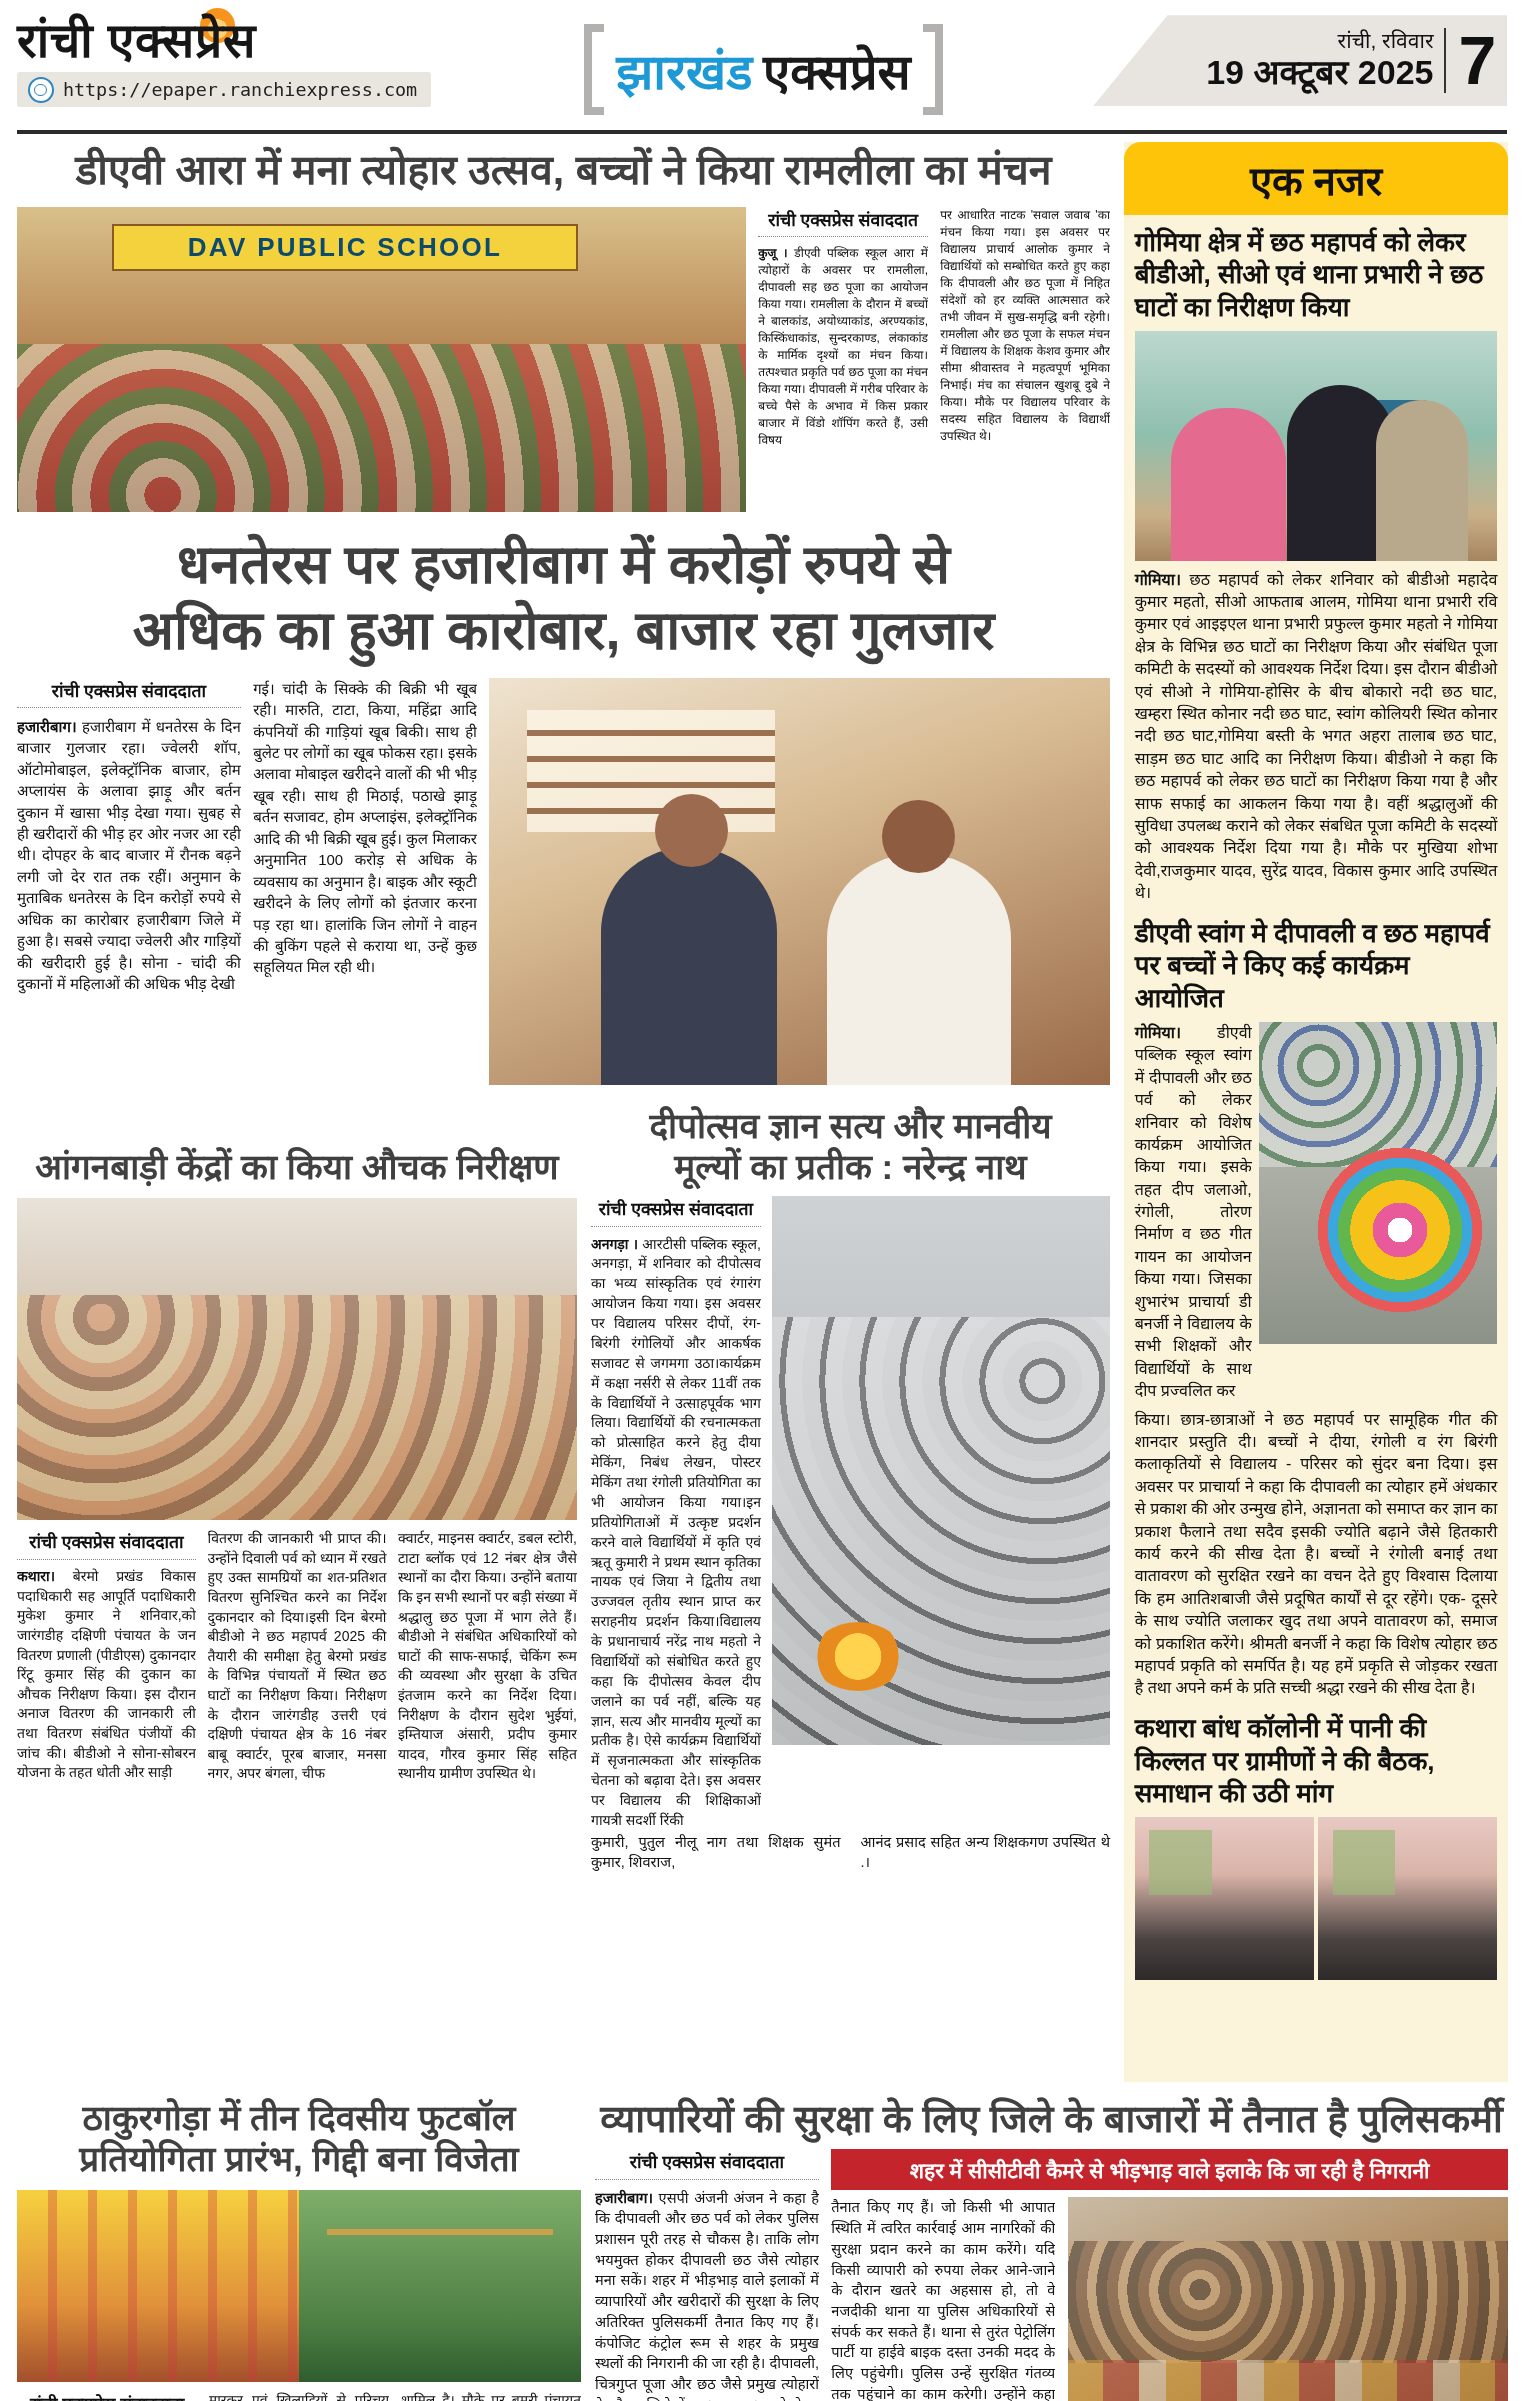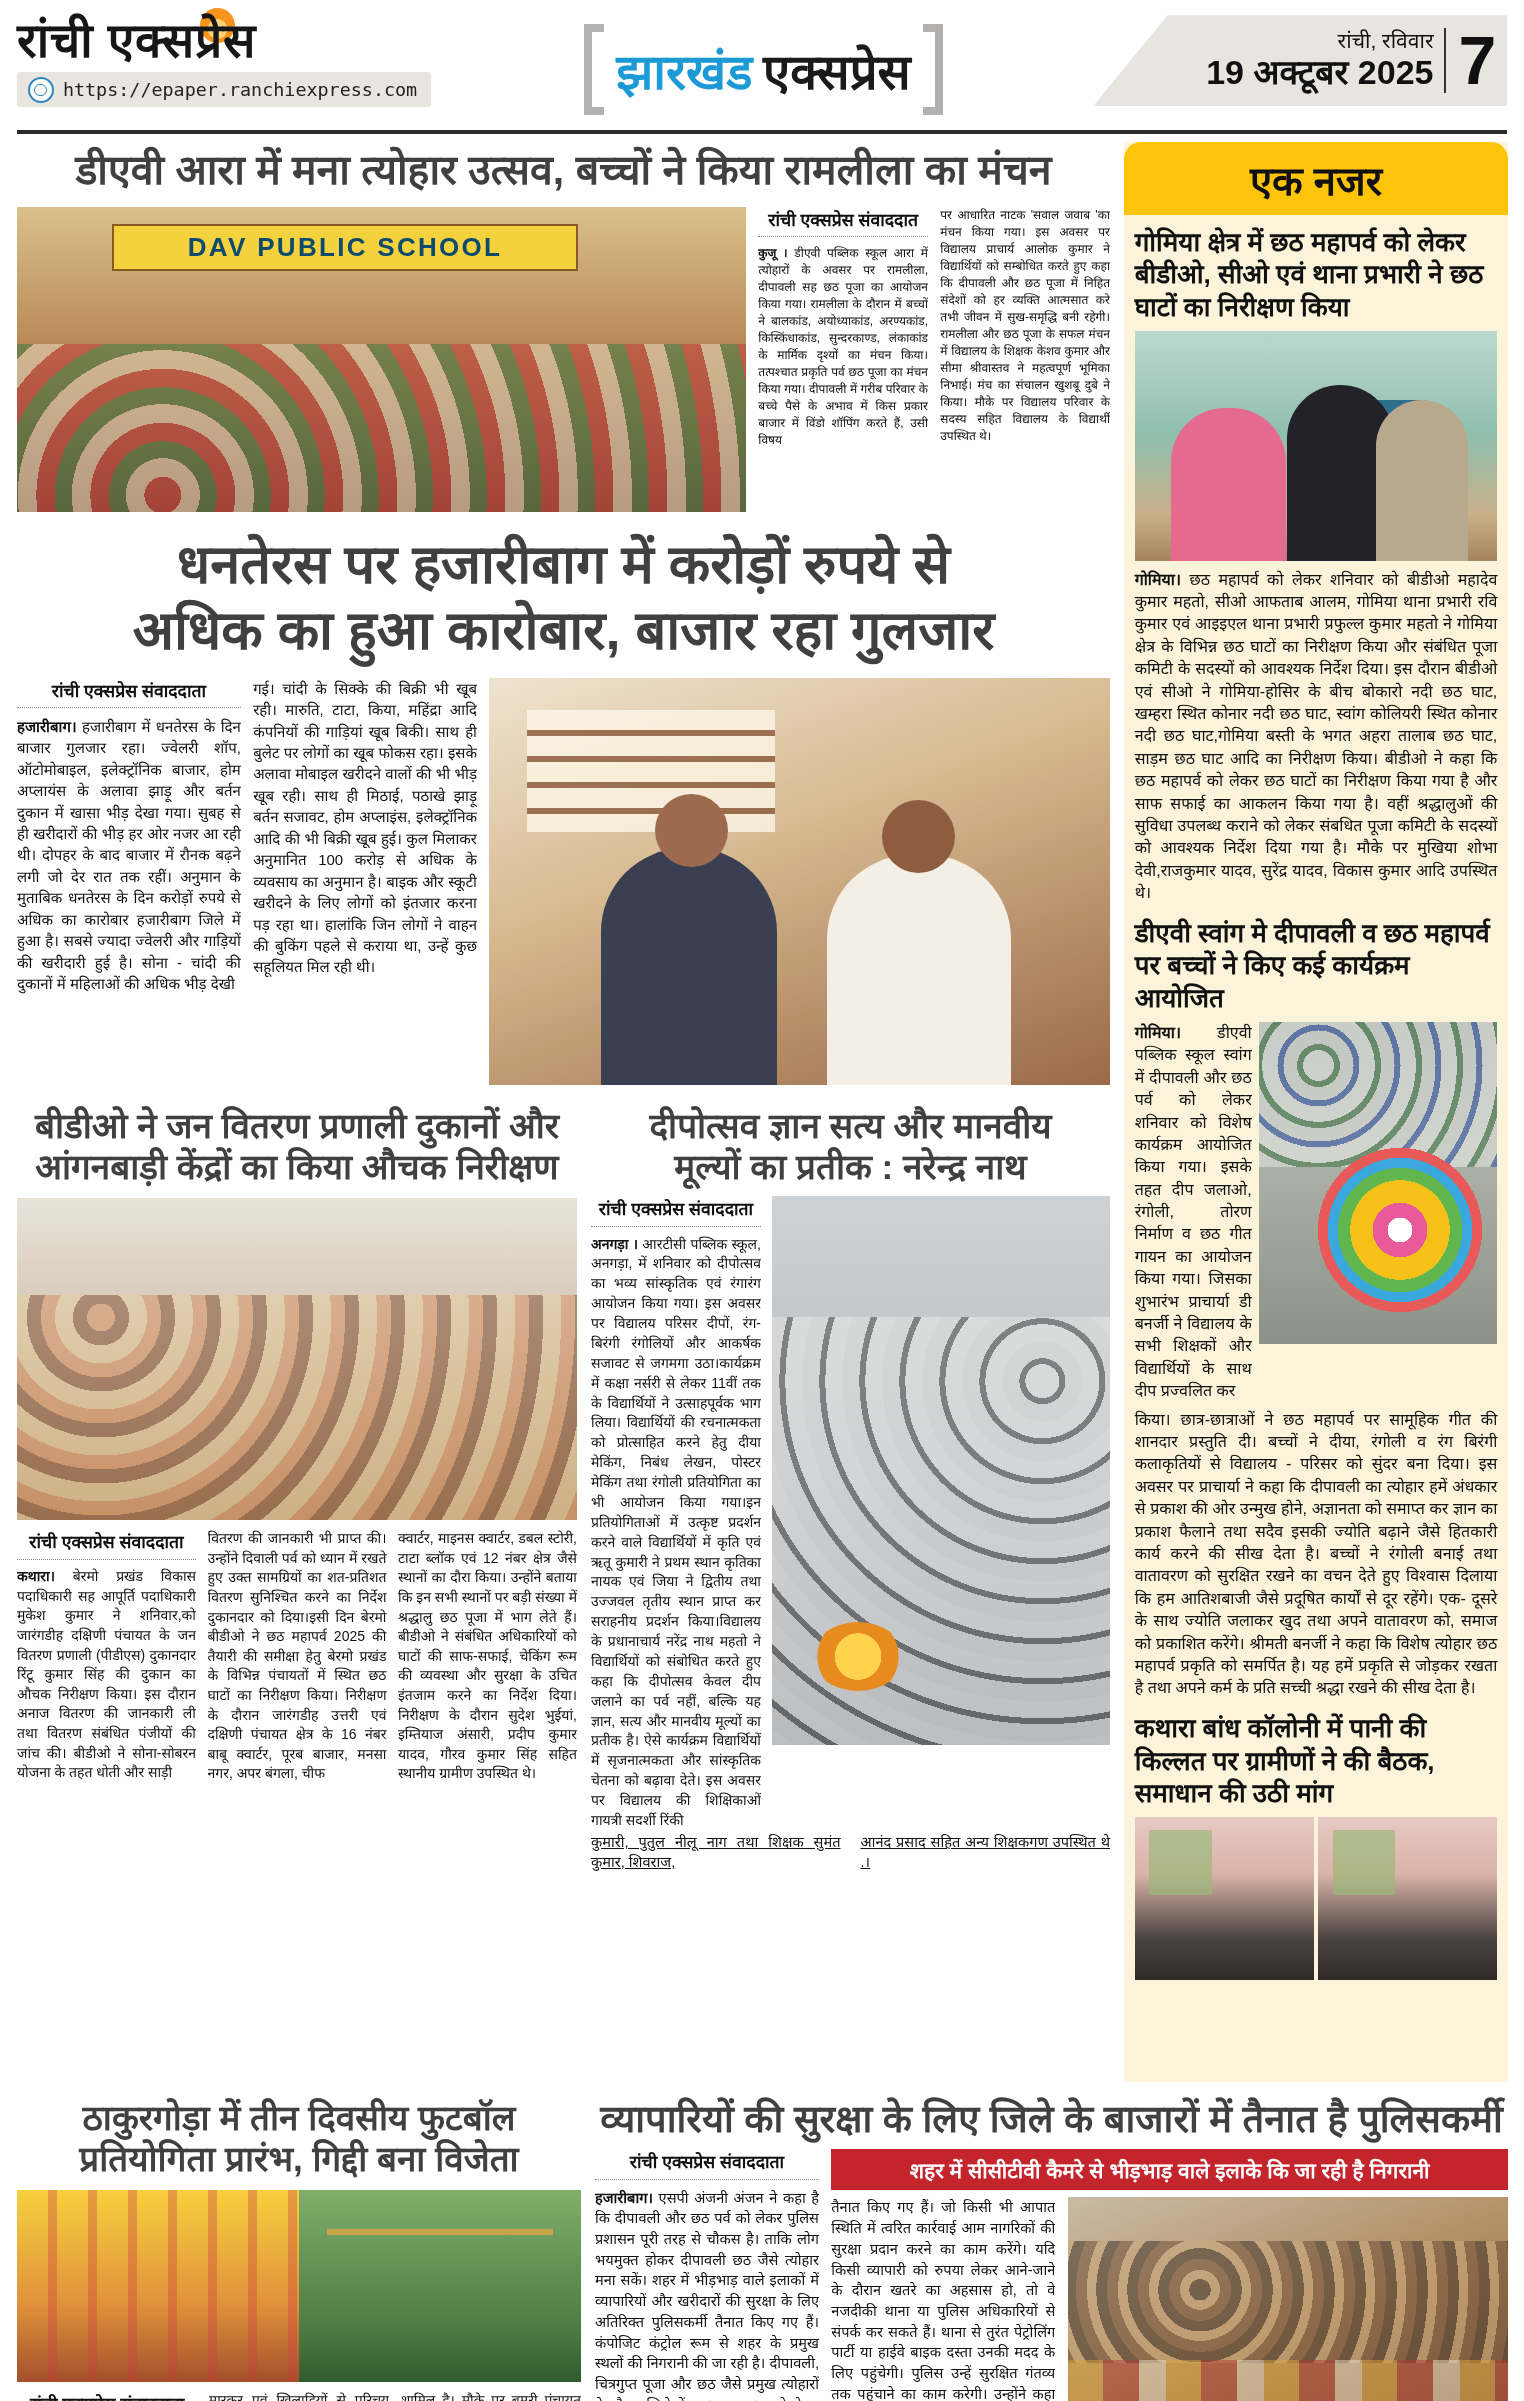--- a/index.html
+++ b/index.html
@@ -91,21 +91,21 @@
   
   .sec-d .headline { font-size: 35px; margin-bottom: 9.2px; }
   .d-body { display: grid; grid-template-columns: 170px 1fr; gap: 10.7px; }
   .d-col1 { height: 629px; overflow: hidden; }
   .d-col1 .body-txt { font-size: 14px; line-height: 1.42; }
   .photo-d { height: 549px; background: linear-gradient(180deg, #cfd2d4 0%, #b8bcbf 50%, #8f9496 100%); position: relative; overflow:hidden;}
   .photo-d .uniforms { position:absolute; bottom:0; left:0; right:0; height:78%;
       background: repeating-radial-gradient(circle at 80% 15%, #f4f4f2 0 17px, #2d2d2d 17px 23px, #e9e9e7 23px 40px); opacity:.45; }
   .photo-d .lamp { position:absolute; bottom:10%; left:12%; width:92px; height:69px; border-radius: 50%;
       background: radial-gradient(circle, #ffd34d 0 40%, #e88b1f 41% 70%, transparent 71%); }
-  .d-caption { display: grid; grid-template-columns: 1fr 1fr; gap: 20px; margin-top: 7.7px; text-decoration: underline; }
+  .d-caption { display: grid; grid-template-columns: 1fr 1fr; gap: 20px; margin-top: 7.7px; }
   .d-caption .body-txt { font-size: 14.6px; line-height: 1.35; }
 
   
   .sec-e .headline { font-size: 35px; margin-bottom: 10.7px; }
   .photo-e { height: 192px; display:grid; grid-template-columns: 1fr 1fr; overflow:hidden;}
   .photo-e .p1 { background: linear-gradient(180deg, #f6d03f 0%, #e0913a 60%, #a34f2c 100%); position:relative;}
   .photo-e .p1:after{ content:""; position:absolute; inset:0;
       background: repeating-linear-gradient(90deg, transparent 0 31px, rgba(200,60,60,.35) 31px 40px);}
   .photo-e .p2 { background: linear-gradient(180deg, #7fae6a 0%, #4d7f43 70%, #2f5c2e 100%); position:relative;}
   .photo-e .p2:after{ content:""; position:absolute; top:20%; left:10%; width:80%; height:6.1px; background:#caa24b;}
@@ -228,21 +228,21 @@
             <div class="shelf"></div>
             <div class="fig1"></div>
             <div class="fig2"></div>
           </div>
         </div>
       </section>
 
       <div class="row-cd">
         <section class="sec-c">
           <h1 class="headline">
-            <span>बीडीओ ने जन वितरण प्रणाली दुकानों और</span><br>
+            <br>
             <span>आंगनबाड़ी केंद्रों का किया औचक निरीक्षण</span>
           </h1>
           <div class="photo-c">
             <div class="people"></div>
           </div>
           <div class="c-cols">
             <div class="colbox">
               <div class="byline">रांची एक्सप्रेस संवाददाता</div>
               <p class="body-txt"><span class="dl">कथारा।</span> <span>बेरमो प्रखंड विकास पदाधिकारी सह आपूर्ति पदाधिकारी मुकेश कुमार ने शनिवार,को जारंगडीह दक्षिणी पंचायत के जन वितरण प्रणाली (पीडीएस) दुकानदार रिंटू कुमार सिंह की दुकान का औचक निरीक्षण किया। इस दौरान अनाज वितरण की जानकारी ली तथा वितरण संबंधित पंजीयों की जांच की। बीडीओ ने सोना-सोबरन योजना के तहत धोती और साड़ी</span></p>
             </div>

